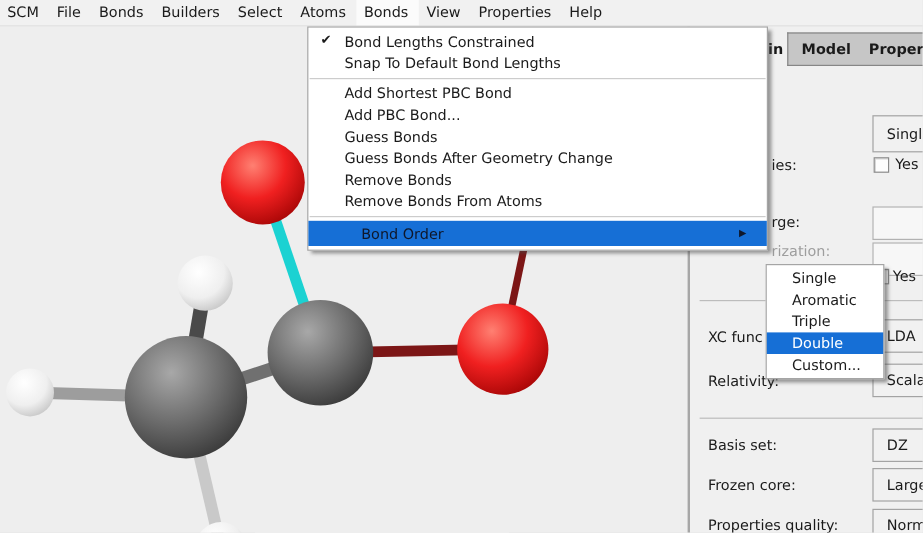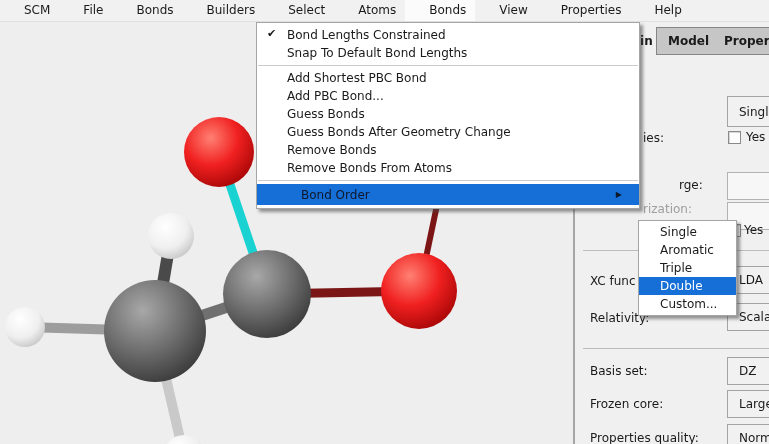--- a/index.html
+++ b/index.html
@@ -8,21 +8,21 @@
     position:relative; width:769px; height:444px; overflow:hidden;
     font-family:"DejaVu Sans","Liberation Sans",sans-serif;
     font-size:12px; color:#1a1a1a; background:#eeeeee; cursor:default;
   }
   
   #menubar {
     position:absolute; left:0; top:0; right:0; height:22px; z-index:6;
     background:#f1f1f1; border-bottom:1px solid #e0e0e0;
     display:flex; align-items:stretch;
   }
-  .mb-item { padding:3px 9px 0 24px; white-space:nowrap; }
+  .mb-item { padding:3px 9px 0 6px; white-space:nowrap; }
   .mb-item.active { background:#fbfbfb; }
   
   #viewport { position:absolute; left:0; top:22px; width:573px; bottom:0; background:#eeeeee; z-index:1; }
   #bond-svg { position:absolute; left:0; top:0; z-index:1; }
   .atom { position:absolute; border-radius:50%; z-index:2; }
   .atom-O { background:radial-gradient(circle at 38% 30%, #ff8072 0%, #f02020 42%, #a80606 80%, #700000 100%); }
   .atom-C { background:radial-gradient(circle at 38% 30%, #a8a8a8 0%, #6b6b6b 45%, #373737 82%, #232323 100%); }
   .atom-H { background:radial-gradient(circle at 38% 30%, #ffffff 0%, #efefef 50%, #b2b2b2 96%); }
   
   #divider { position:absolute; left:573px; top:22px; width:2px; bottom:0; background:#a6a6a6; z-index:2; }
@@ -104,21 +104,21 @@
   </div>
 
   <div class="value-box" style="left:727px; top:96px; height:31px;">
     <span>Single</span>
   </div>
 
   <span class="p-label" style="left:643px; top:131px;">ies:</span>
   <span class="checkbox" style="left:728px; top:131px;"></span>
   <span class="p-label" style="left:746px; top:130px;">Yes</span>
 
-  <span class="p-label" style="left:643px; top:178px;padding-left:36px;">rge:</span>
+  <span class="p-label" style="left:643px; top:178px;">rge:</span>
   <span class="input-box" style="left:727px; top:172px;"></span>
 
   <span class="p-label disabled" style="left:643px; top:202px;text-align:right;">rization:</span>
   <span class="input-box" style="left:727px; top:202px;"></span>
 
   <span class="checkbox" style="left:728px; top:224px;"></span>
   <span class="p-label" style="left:744px; top:223px;">Yes</span>
 
   <div class="panel-sep" style="top:250px;"></div>
 

